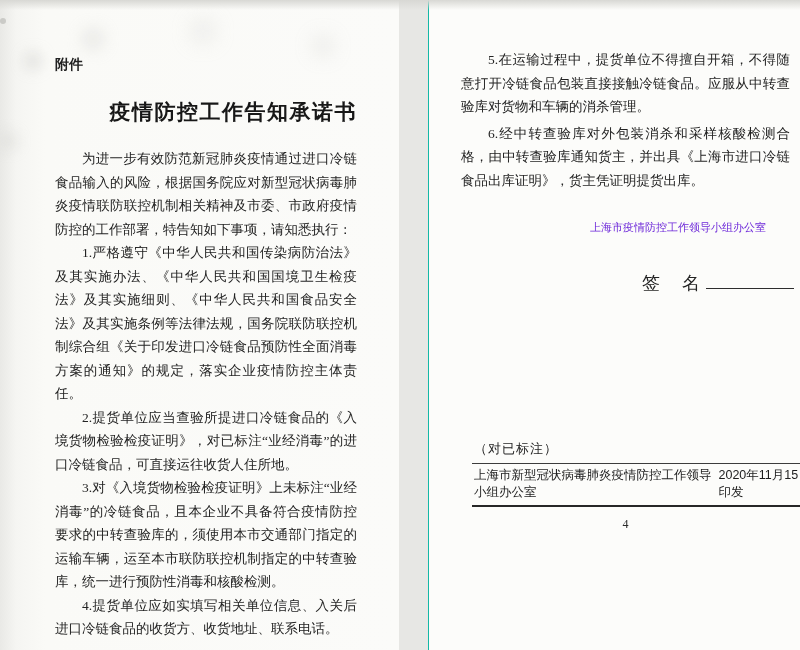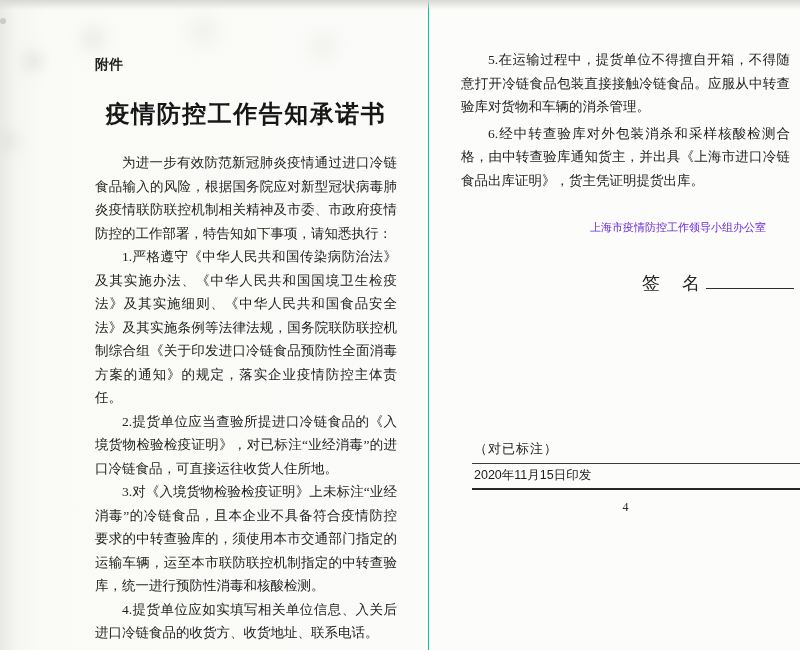--- a/index.html
+++ b/index.html
@@ -20,40 +20,39 @@
                 90px 18px 16px 8px rgba(200,200,195,0.3),
                 200px 10px 20px 9px rgba(205,205,200,0.28),
                 320px 25px 18px 8px rgba(205,205,200,0.25),
                 6px 120px 14px 6px rgba(200,200,196,0.3);
     z-index:4; pointer-events:none;
   }
   .page { position:absolute; top:0; height:650px; }
   .page-left {
     left:0; width:399px;
     background:linear-gradient(90deg, #e9e9e6 0px, #f5f5f2 16px, #fafaf7 45px, #fbfbf9 100%);
-    padding-left:40px;
   }
   .page-right {
     left:400px; width:400px;
     background:#fcfcfa;
     border-left:1px solid #14b8a6;
     box-sizing:border-box;
     margin-left:28px;
   }
   .left-content { padding:56px 42px 0 55px; }
   .right-content { padding:48px 38px 0 32px; }
 
   .attachment-label {
     font-family:"Liberation Sans", sans-serif; font-weight:bold;
     font-size:14px; color:#222;
   }
   .doc-title {
-    margin-top:24px; text-align:center;
+    margin-top:24px; text-align:right;
     font-family:"Liberation Sans", sans-serif; font-weight:bold;
-    font-size:24px; letter-spacing:1.5px; color:#171717;
+    font-size:21px; letter-spacing:1.5px; color:#171717;
   }
   .body-text { margin-top:21px; }
   .body-text p, .right-content > p.body-para {
     margin:0; text-indent:2em; text-align:justify;
     font-size:13.5px; line-height:23.5px; color:#232323;
   }
   .right-content > p.body-para + p.body-para { margin-top:3px; }
 
   .signoff {
     margin-top:24px; text-align:right; padding-right:24px;
@@ -115,17 +114,18 @@
 <div class="page page-right">
   <div class="right-content">
     <p class="body-para">5.在运输过程中，提货单位不得擅自开箱，不得随意打开冷链食品包装直接接触冷链食品。应服从中转查验库对货物和车辆的消杀管理。</p>
     <p class="body-para">6.经中转查验库对外包装消杀和采样核酸检测合格，由中转查验库通知货主，并出具《上海市进口冷链食品出库证明》，货主凭证明提货出库。</p>
     <div class="signoff">上海市疫情防控工作领导小组办公室</div>
     <div class="signature-row">
       <span>签　名</span><span class="signature-line"></span>
     </div>
     <div class="disclosure">（对已标注）</div>
     <div class="doc-footer">
+      <span>上海市新型冠状病毒肺炎疫情防控工作领导小组办公室</span>
       <span>2020年11月15日印发</span>
     </div>
     <div class="page-num">4</div>
   </div>
 </div>
 
 </body></html>

